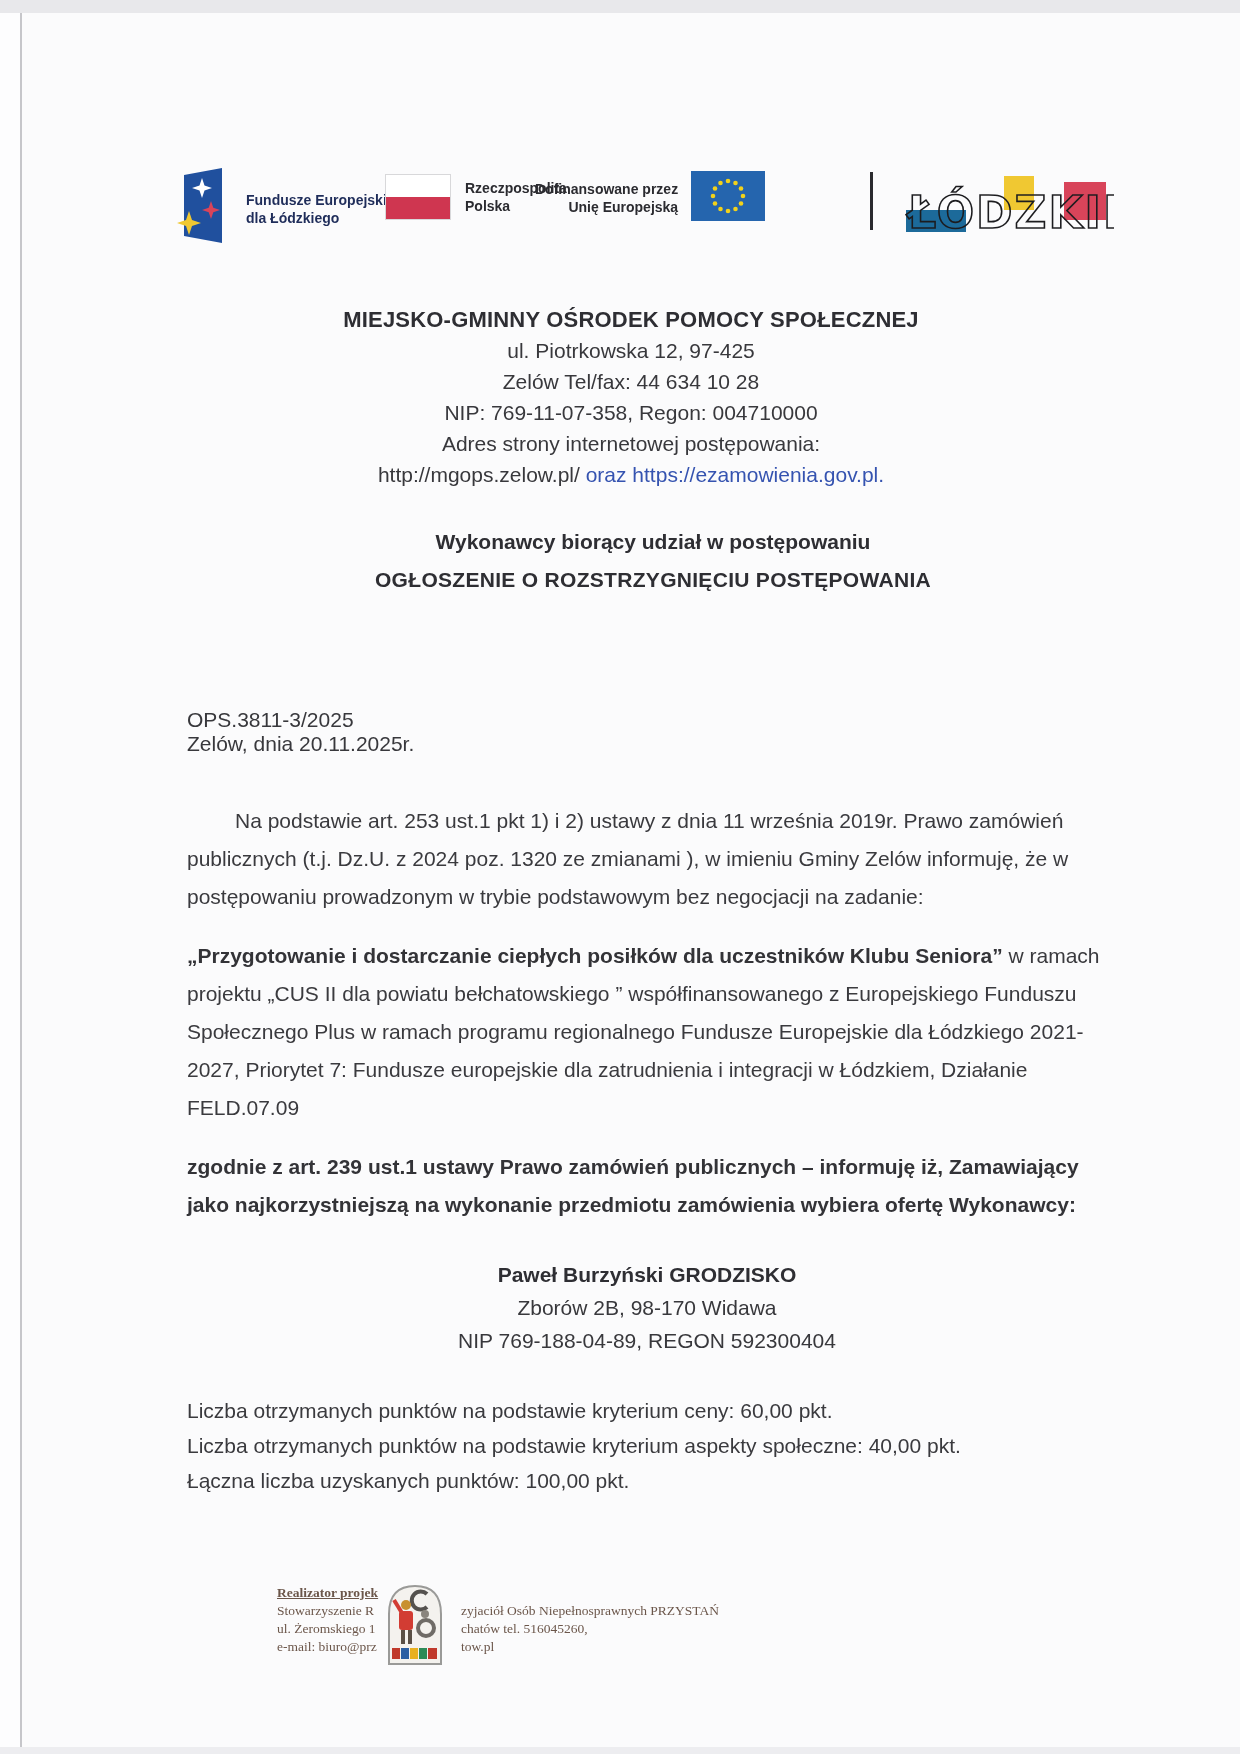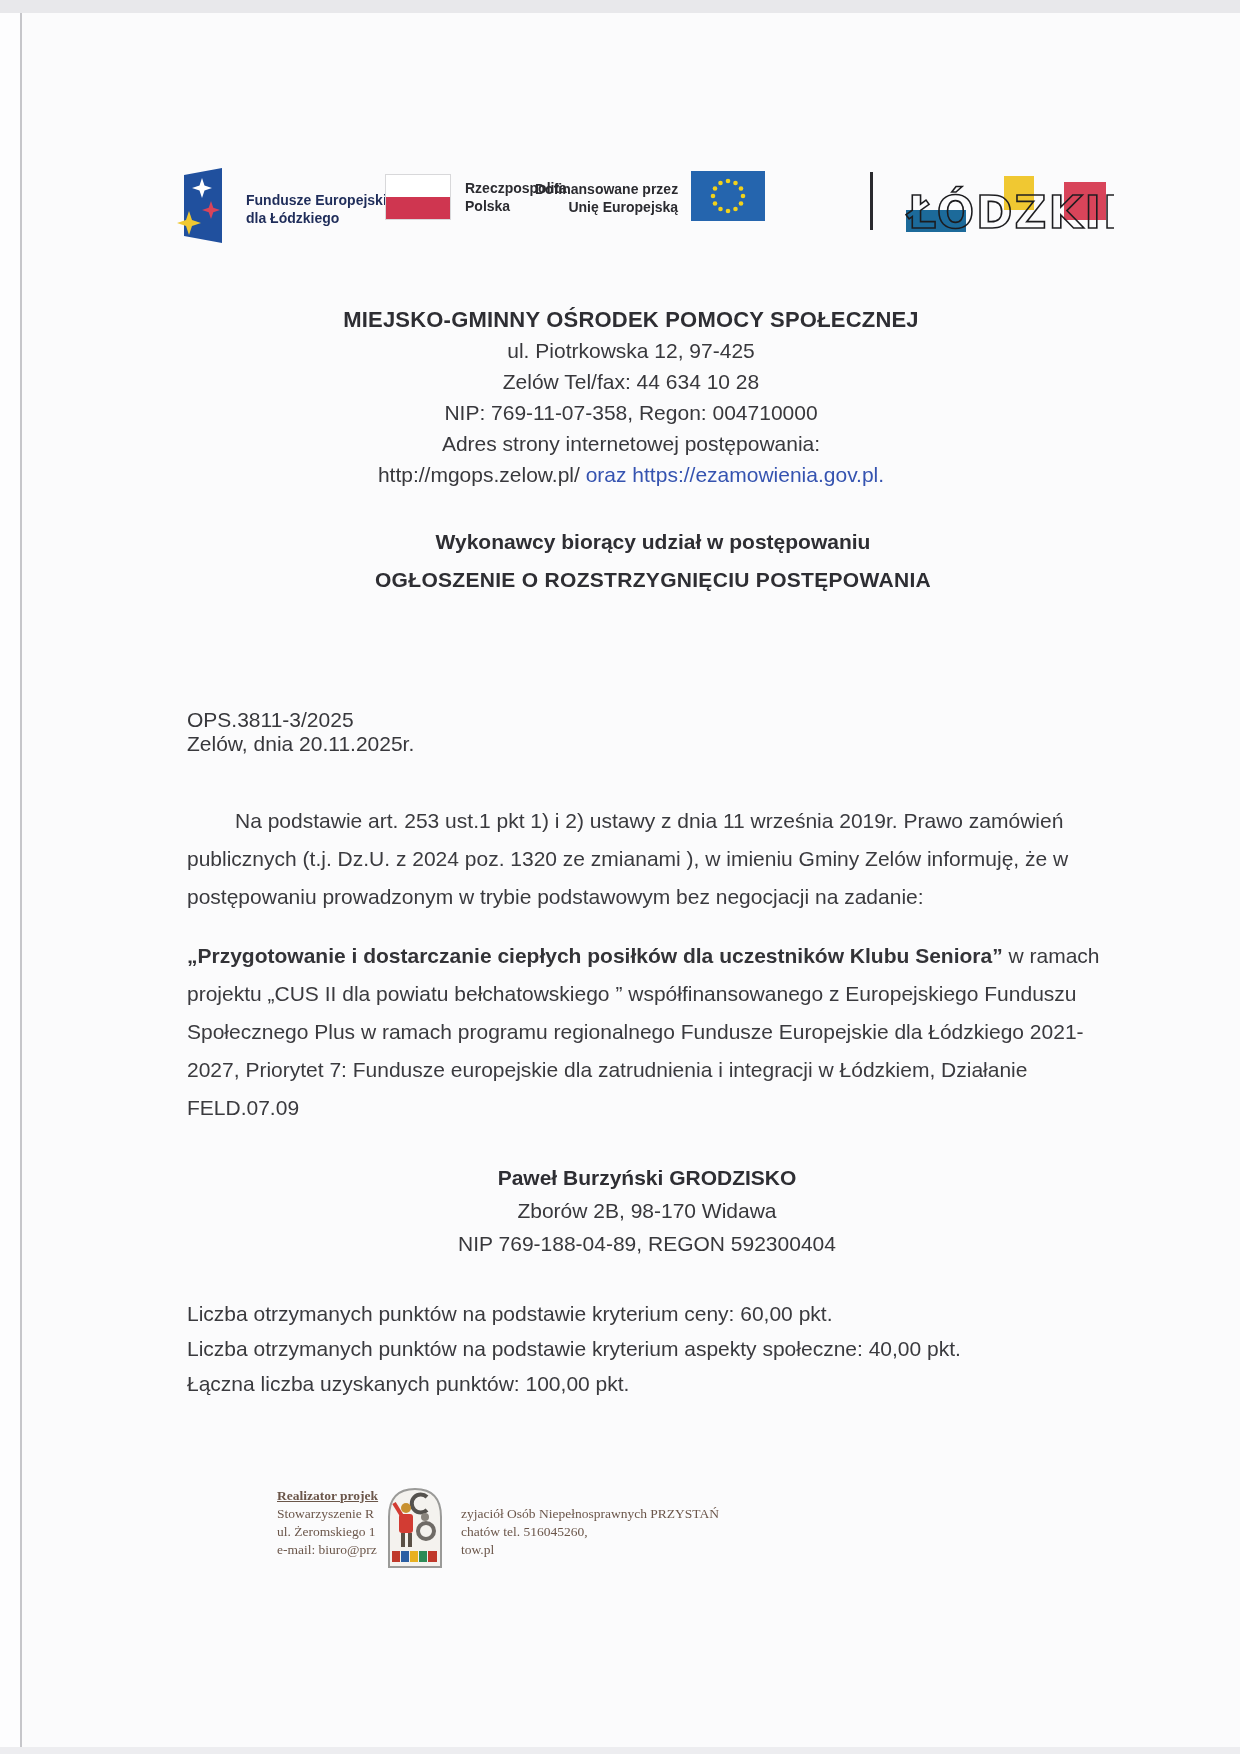--- a/index.html
+++ b/index.html
@@ -148,20 +148,21 @@
 
     <div class="ref-row">
       <span>OPS.3811-3/2025</span>
       <span class="right">Zelów, dnia 20.11.2025r.</span>
     </div>
 
     <p class="para p1">Na podstawie art. 253 ust.1 pkt 1) i 2) ustawy z dnia 11 września 2019r. Prawo zamówień publicznych  (t.j. Dz.U. z 2024 poz. 1320 ze zmianami ), w imieniu Gminy Zelów informuję, że w postępowaniu prowadzonym  w trybie podstawowym bez negocjacji na zadanie:</p>
 
     <p class="para p2"><span class="bold-inline">„Przygotowanie i dostarczanie ciepłych posiłków dla uczestników Klubu Seniora”</span><span> w ramach projektu  „CUS II dla powiatu bełchatowskiego ” współfinansowanego z Europejskiego Funduszu Społecznego Plus w ramach programu regionalnego Fundusze Europejskie dla Łódzkiego 2021-2027, Priorytet 7: Fundusze europejskie dla zatrudnienia i integracji w Łódzkiem, Działanie FELD.07.09</span></p>
 
+    <p class="para p3">zgodnie z art. 239 ust.1  ustawy Prawo zamówień publicznych – informuję iż, Zamawiający jako najkorzystniejszą na wykonanie przedmiotu zamówienia wybiera ofertę Wykonawcy:</p>
 
     <div class="winner">
       <div class="name">Paweł Burzyński GRODZISKO</div>
       <div>Zborów 2B, 98-170 Widawa</div>
       <div>NIP 769-188-04-89, REGON 592300404</div>
     </div>
 
     <div class="scores">
       <div>Liczba otrzymanych punktów na podstawie kryterium ceny: 60,00 pkt.</div>
       <div>Liczba otrzymanych punktów na podstawie kryterium aspekty społeczne: 40,00 pkt.</div>

